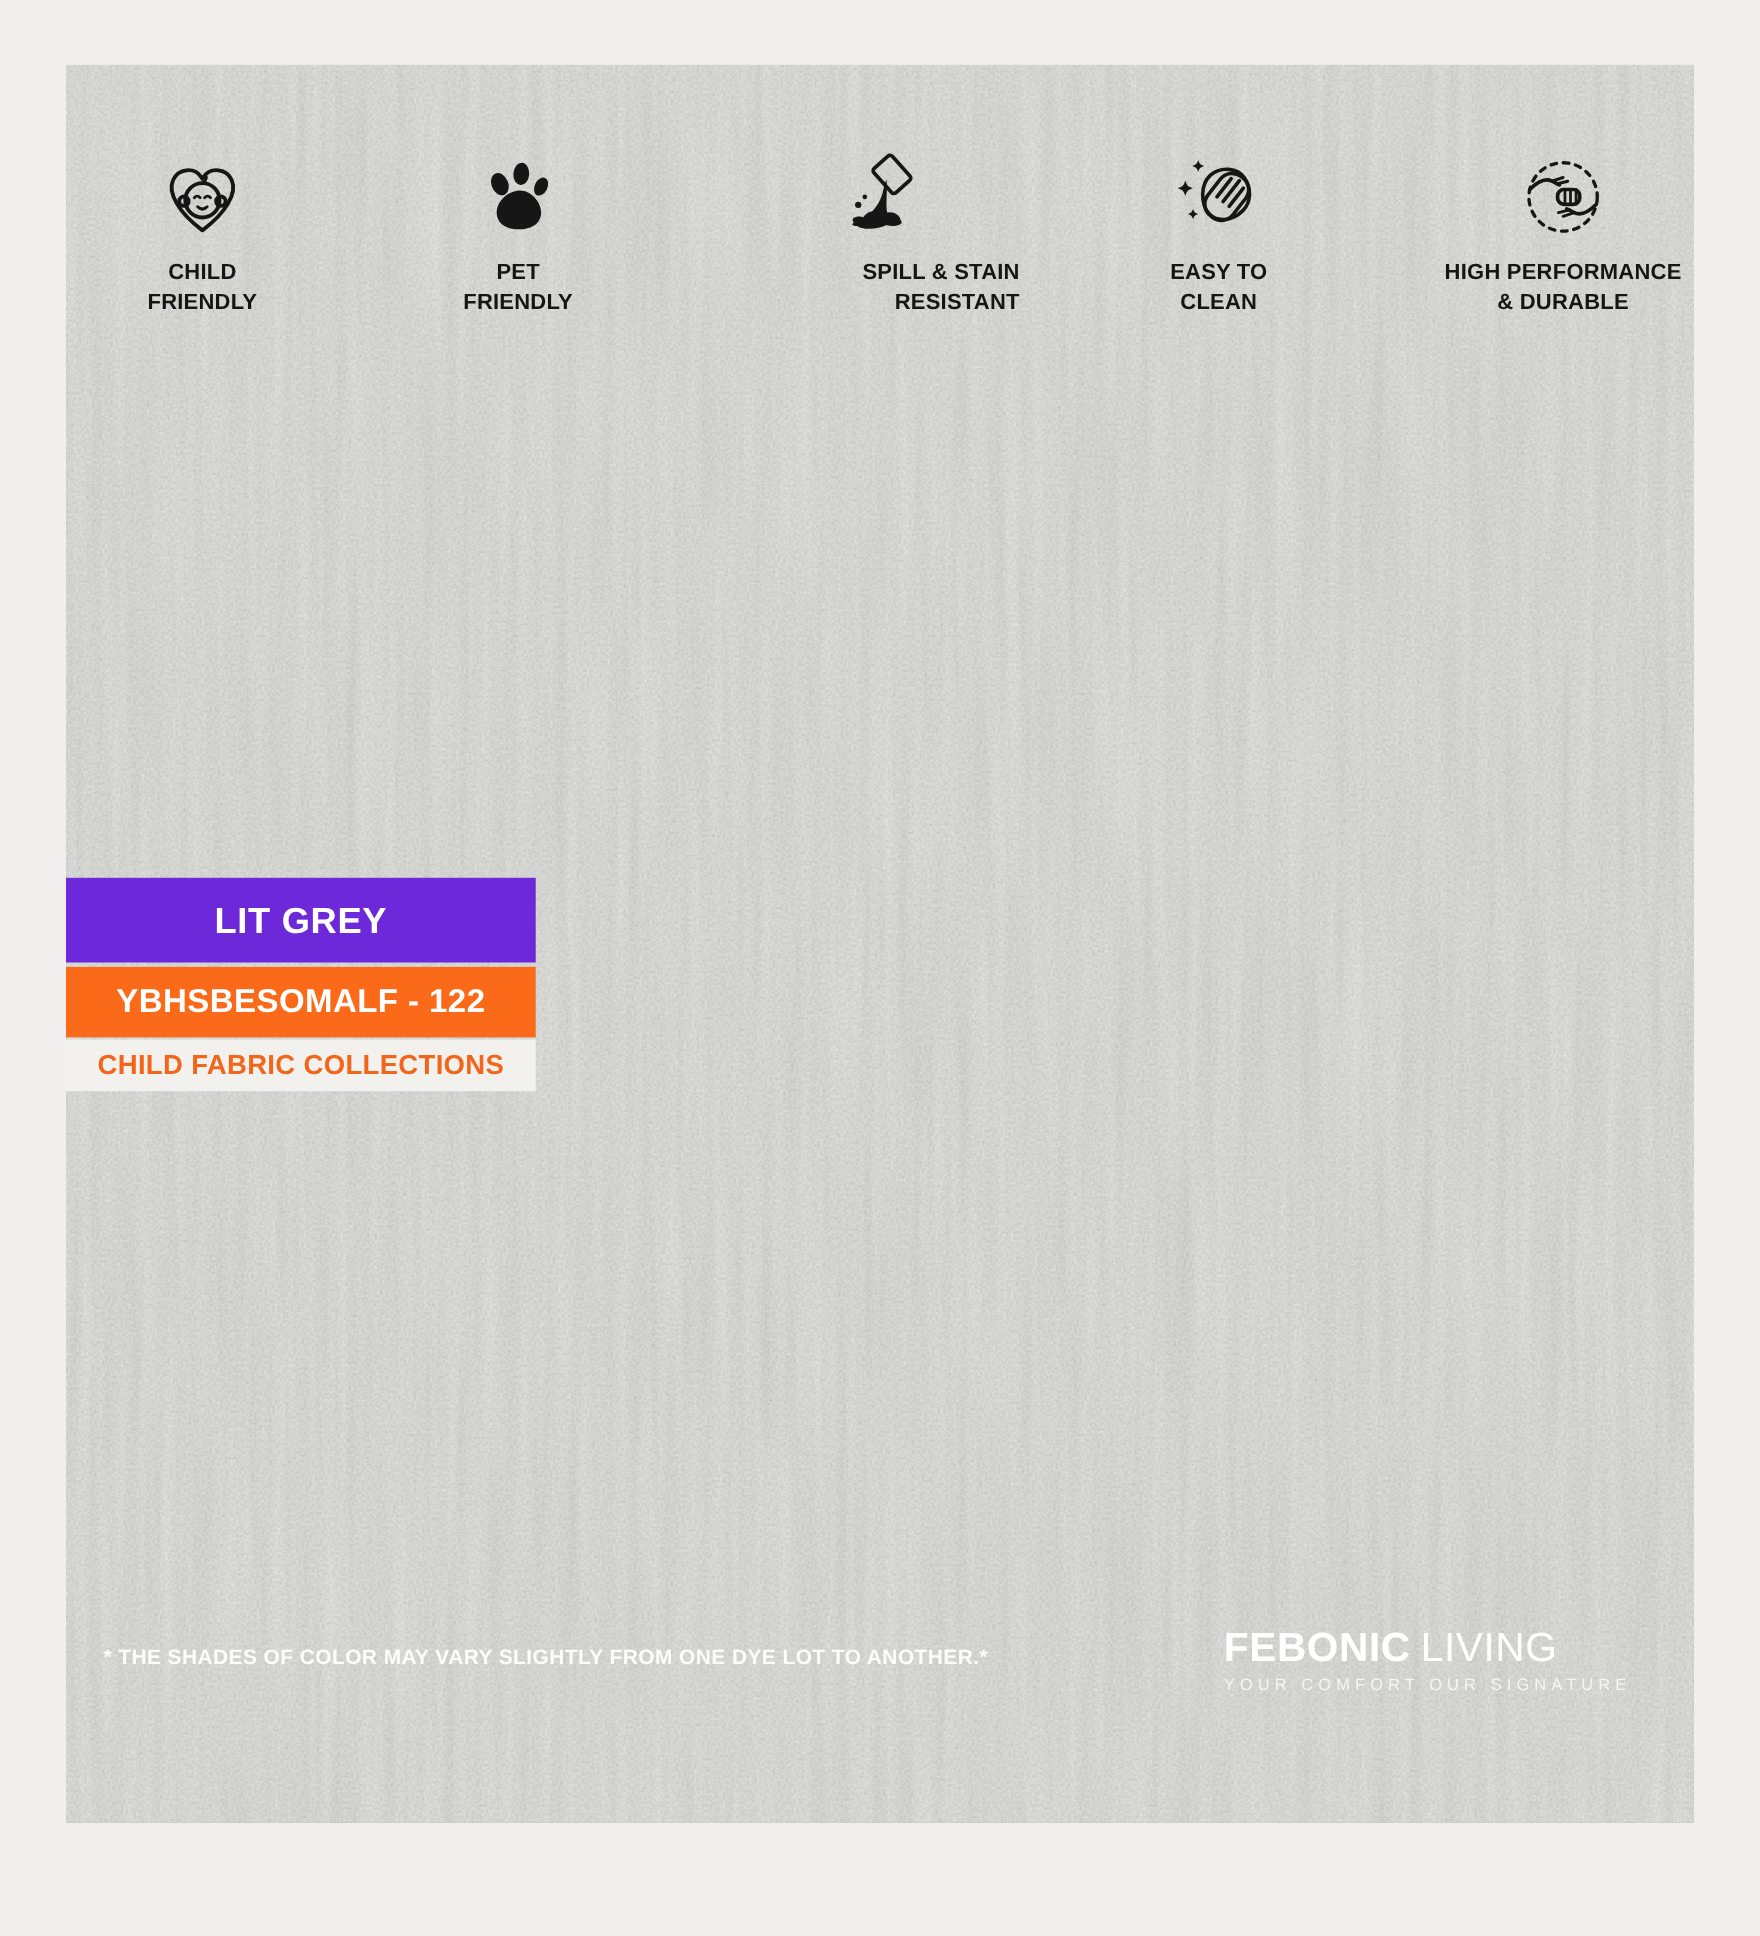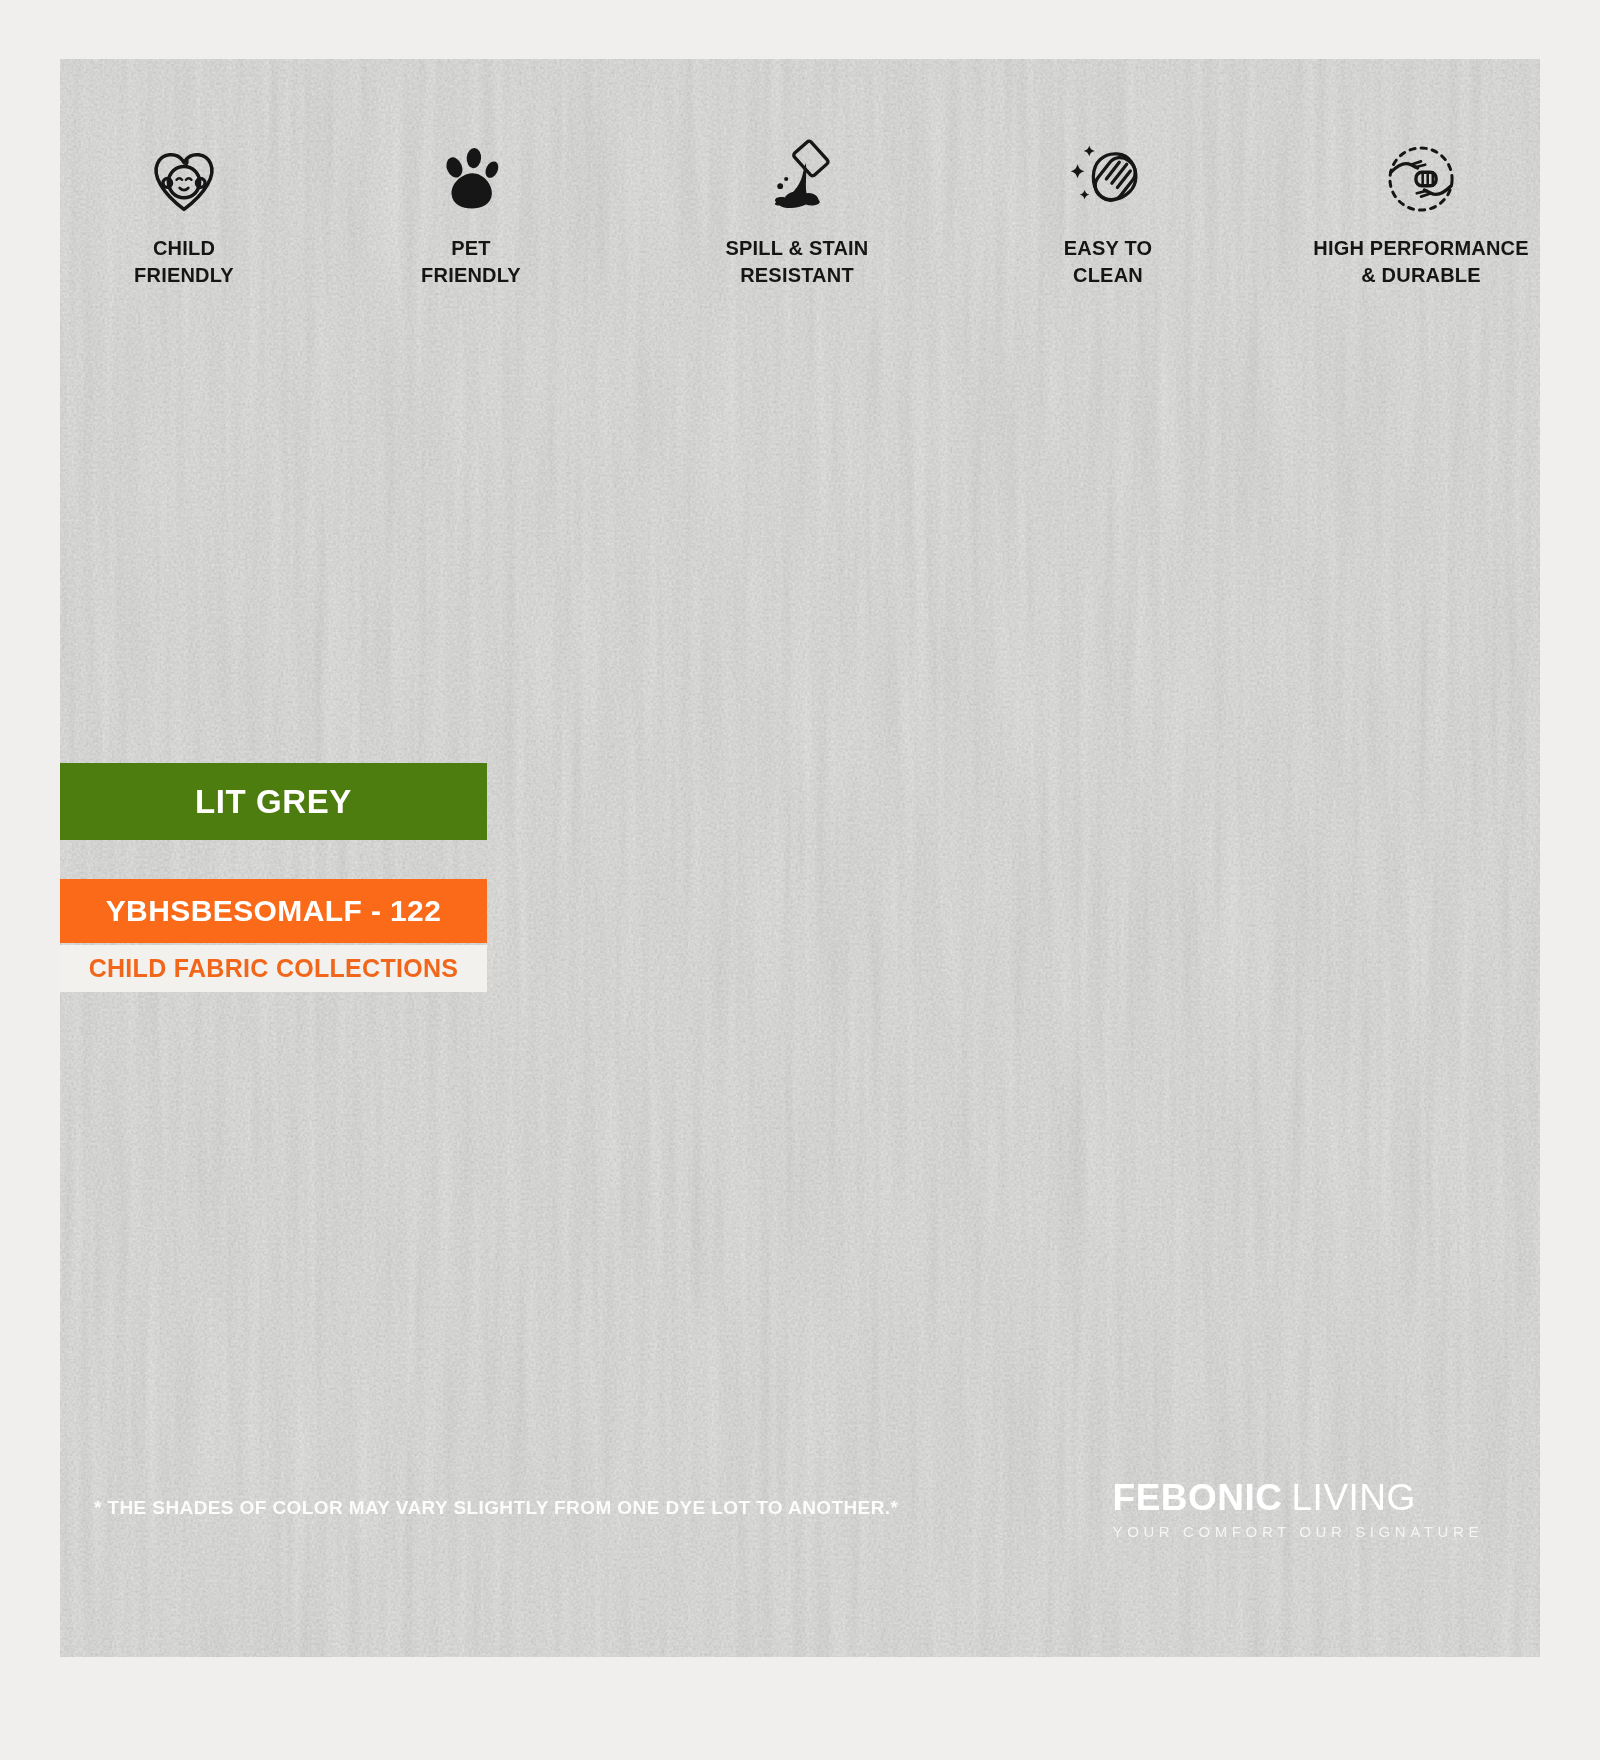--- a/index.html
+++ b/index.html
@@ -28,30 +28,30 @@
     position:absolute;top:76px;width:260px;text-align:center;
   }
   .feature .icon-box{
     height:88px;display:flex;align-items:center;justify-content:center;
   }
   .feature .label{
     margin-top:12px;
     font-size:20px;font-weight:700;line-height:27px;
     color:#151515;letter-spacing:0.2px;
   }
-  .f1{left:-6px;} .f2{left:281px;} .f3{left:607px;} .f4{left:918px;} .f5{left:1231px;}
+  .f1{left:-6px;} .f2{left:281px;} .f3{left:607px;text-align:right;} .f4{left:918px;} .f5{left:1231px;}
 
   
   .band{
     position:absolute;left:0;width:427px;
     display:flex;align-items:center;justify-content:center;
     white-space:nowrap;
   }
   .name-band{
-    top:704px;height:77px;background:#4d7c0f;
+    top:739px;height:77px;background:#6d28d9;
     color:#ffffff;font-size:33px;font-weight:700;letter-spacing:0.6px;
   }
   .sku-band{
     top:820px;height:64px;background:#fa6a18;
     color:#ffffff;font-size:30px;font-weight:700;letter-spacing:0.4px;
   }
   .collection-band{
     top:886px;height:47px;background:#f2f1ee;
     color:#f2661b;font-size:25px;font-weight:700;letter-spacing:0.3px;
   }

